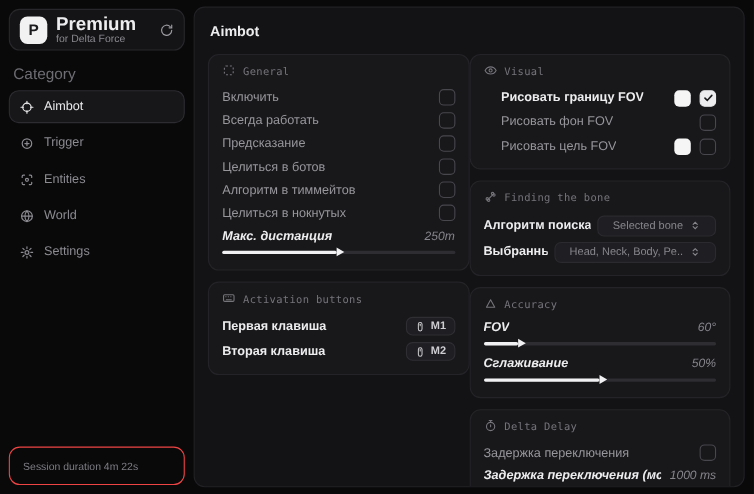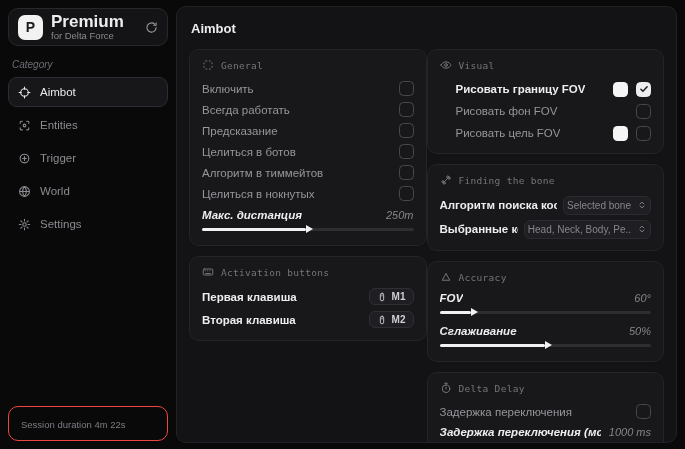--- a/index.html
+++ b/index.html
@@ -19,21 +19,21 @@
     padding:6px 9px; height:38px; flex-shrink:0;
   }
   .logo {
     width:25px; height:25px; border-radius:7px; background:#f2f2f3; color:#1b1b1d;
     font-weight:700; font-size:14px; display:flex; align-items:center; justify-content:center; flex-shrink:0;
   }
   .brand-text { line-height:1.15; min-width:0; }
   .brand-title { font-size:17px; font-weight:700; color:#ededef; }
   .brand-sub { font-size:9.5px; color:#8a8a90; }
   .sync { margin-left:auto; color:#9a9aa0; display:flex; cursor:pointer; }
-  .cat { font-size:10px; color:#6d6d73; margin:13px 4px 7px;font-style:italic; }
+  .cat { font-size:14px; color:#6d6d73; margin:13px 4px 7px; }
   .nav-item {
     display:flex; align-items:center; gap:9px; height:30px; padding:0 9px;
     border-radius:9px; color:#8b8b91; font-size:11.5px; font-weight:500;
     border:1px solid transparent; margin-bottom:3px; cursor:pointer;
   }
   .nav-item.active { background:#17171a; border-color:#2c2c31; color:#e9e9eb; }
   .nicon { display:flex; }
   .session {
     margin-top:auto; border:1px solid #ef4444; border-radius:10px;
     padding:12px 12px 10px; font-size:9.5px; color:#7e7e84; flex-shrink:0;
@@ -88,21 +88,21 @@
   .sgroup:last-child { margin-bottom:0; }
   .srow { display:flex; align-items:center; justify-content:space-between; height:15px; }
 
   .keybadge {
     display:inline-flex; align-items:center; gap:5px; background:#1f1f23;
     border:1px solid #2e2e33; border-radius:6px; padding:2px 7px;
     font-size:10px; font-weight:600; color:#cfcfd3; cursor:pointer; flex-shrink:0;
   }
   .select {
     display:inline-flex; align-items:center; gap:6px; background:#1f1f23;
-    border:1px solid #2a2a2f; border-radius:6px; padding:3px 3px;
+    border:1px solid #2a2a2f; border-radius:6px; padding:3px 13px;
     font-size:10px; color:#85858b; cursor:pointer; white-space:nowrap; flex-shrink:0; margin-left:6px;
     font-family:"Liberation Sans", sans-serif;
   }
   .select svg { flex-shrink:0; }
 </style>
 </head>
 <body>
 
 <div class="app">
 
@@ -131,34 +131,34 @@
           <svg width="13" height="13" viewBox="0 0 24 24" fill="none" stroke="currentColor" stroke-width="2" stroke-linecap="round">
               <circle cx="12" cy="12" r="7"></circle>
               <path d="M12 2v4M12 18v4M2 12h4M18 12h4"></path>
             </svg>
         </span>
         <span>Aimbot</span>
       </div>
       <div class="nav-item">
         <span class="nicon">
           <svg width="13" height="13" viewBox="0 0 24 24" fill="none" stroke="currentColor" stroke-width="2" stroke-linecap="round">
+              <circle cx="12" cy="12" r="8"></circle>
+              <path d="M12 8.5v7M8.5 12h7"></path>
+            </svg>
+        </span>
+        <span>Trigger</span>
+      </div>
+      <div class="nav-item">
+        <span class="nicon">
+          <svg width="13" height="13" viewBox="0 0 24 24" fill="none" stroke="currentColor" stroke-width="2" stroke-linecap="round">
               <path d="M4 8V6a2 2 0 0 1 2-2h2M16 4h2a2 2 0 0 1 2 2v2M20 16v2a2 2 0 0 1-2 2h-2M8 20H6a2 2 0 0 1-2-2v-2"></path>
               <circle cx="12" cy="12" r="2.5"></circle>
             </svg>
         </span>
         <span>Entities</span>
-      </div>
-      <div class="nav-item">
-        <span class="nicon">
-          <svg width="13" height="13" viewBox="0 0 24 24" fill="none" stroke="currentColor" stroke-width="2" stroke-linecap="round">
-              <circle cx="12" cy="12" r="8"></circle>
-              <path d="M12 8.5v7M8.5 12h7"></path>
-            </svg>
-        </span>
-        <span>Trigger</span>
       </div>
       <div class="nav-item">
         <span class="nicon">
           <svg width="13" height="13" viewBox="0 0 24 24" fill="none" stroke="currentColor" stroke-width="2" stroke-linecap="round">
               <circle cx="12" cy="12" r="9"></circle>
               <path d="M3 12h18M12 3a13.5 13.5 0 0 1 0 18M12 3a13.5 13.5 0 0 0 0 18"></path>
             </svg>
         </span>
         <span>World</span>
       </div>

